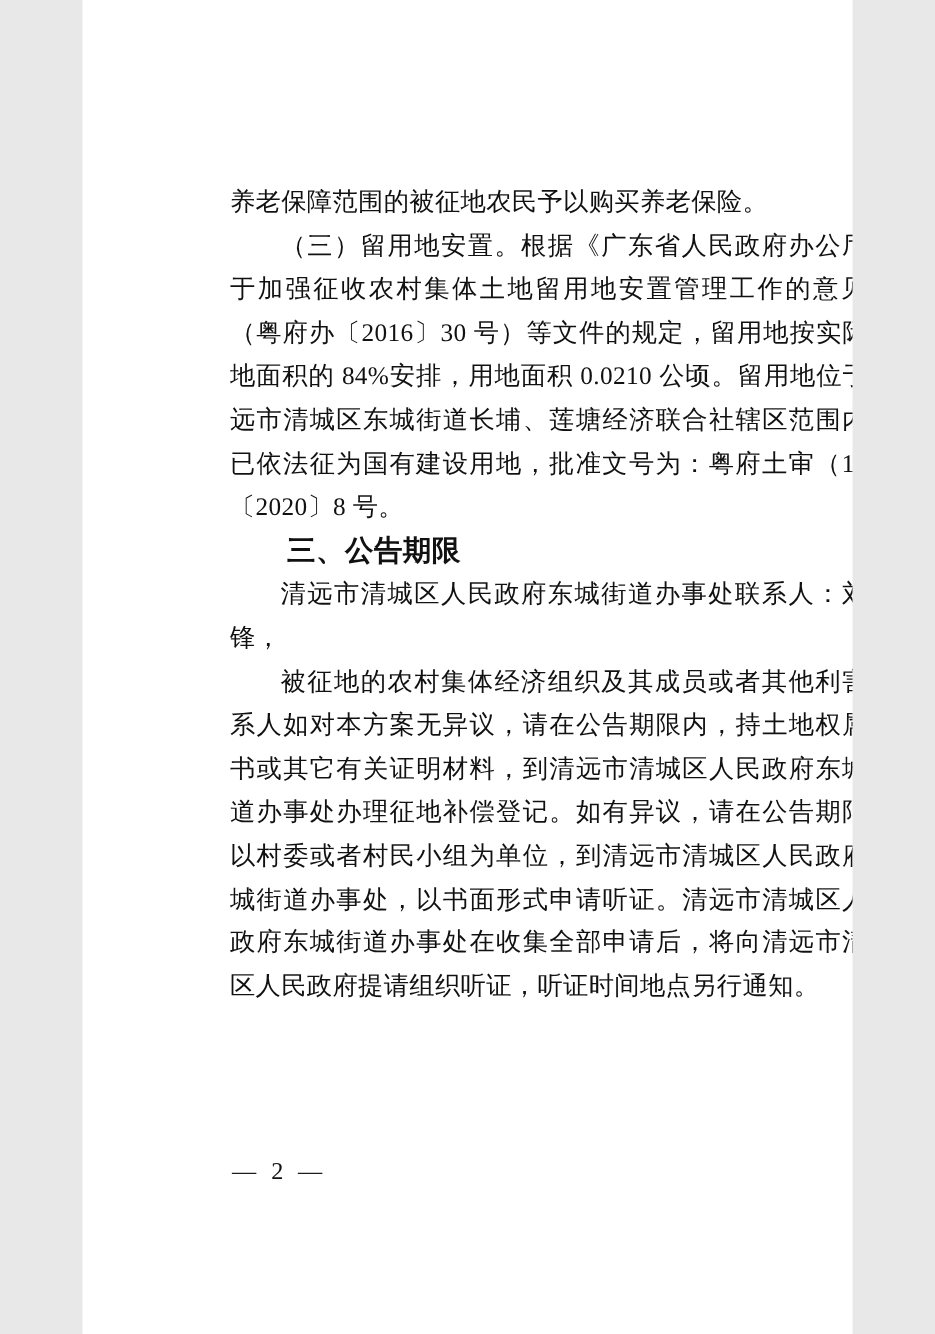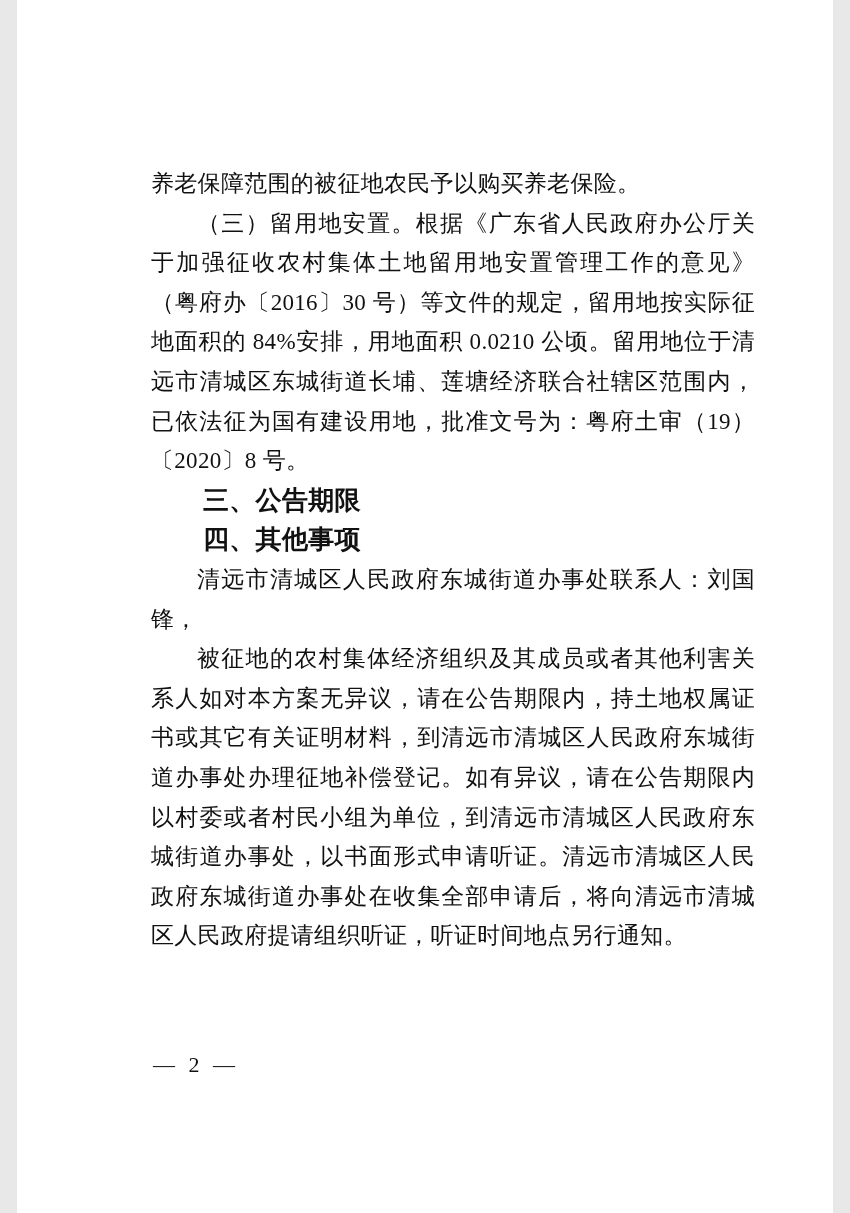--- a/index.html
+++ b/index.html
@@ -2,21 +2,21 @@
 <html><head>
 <meta charset="utf-8">
 <style>
   html, body {
     margin: 0;
     padding: 0;
     background: #e8e8e8;
   }
   .page {
     position: relative;
-    width: 816px;
+    width: 700px;
     height: 1213px;
     margin: 0 auto;
     background: #ffffff;
     overflow: hidden;
     font-family: "Liberation Serif", "DejaVu Serif", serif;
     color: #111111;
   }
   .doc-body {
     position: absolute;
     left: 134px;
@@ -54,18 +54,17 @@
   }
 </style>
 </head>
 <body>
 
 <div class="page">
   <div class="doc-body" id="doc-body">
       <p class="body-text">养老保障范围的被征地农民予以购买养老保险。</p>
       <p class="body-text indent">（三）留用地安置。根据《广东省人民政府办公厅关于加强征收农村集体土地留用地安置管理工作的意见》（粤府办〔2016〕30 号）等文件的规定，留用地按实际征地面积的 84%安排，用地面积 0.0210 公顷。留用地位于清远市清城区东城街道长埔、莲塘经济联合社辖区范围内，已依法征为国有建设用地，批准文号为：粤府土审（19）〔2020〕8 号。</p>
       <p class="heading indent">三、公告期限</p>
-      <p class="heading indent">四、其他事项</p>
       <p class="body-text indent">清远市清城区人民政府东城街道办事处联系人：刘国锋，</p>
       <p class="body-text indent">被征地的农村集体经济组织及其成员或者其他利害关系人如对本方案无异议，请在公告期限内，持土地权属证书或其它有关证明材料，到清远市清城区人民政府东城街道办事处办理征地补偿登记。如有异议，请在公告期限内以村委或者村民小组为单位，到清远市清城区人民政府东城街道办事处，以书面形式申请听证。清远市清城区人民政府东城街道办事处在收集全部申请后，将向清远市清城区人民政府提请组织听证，听证时间地点另行通知。</p>
     </div>
   <div class="page-number">— 2 —</div>
 </div>
 
 </body></html>

